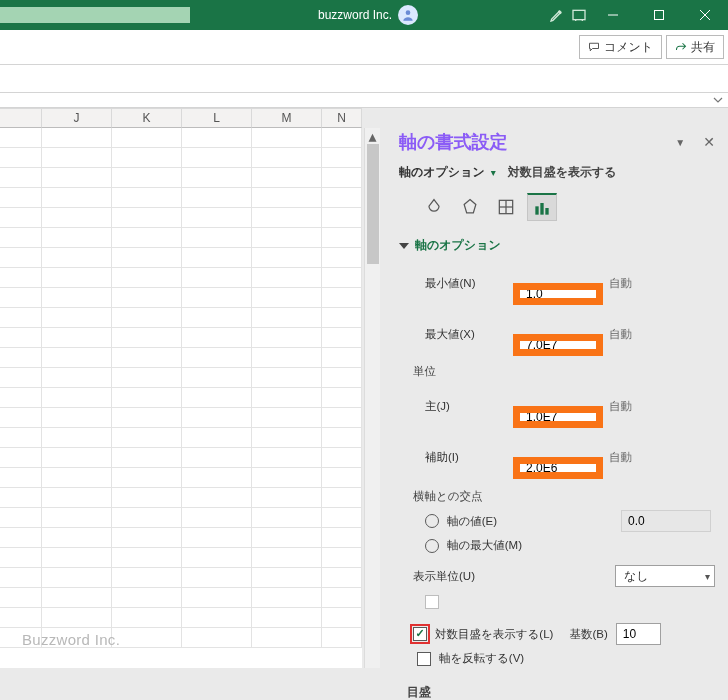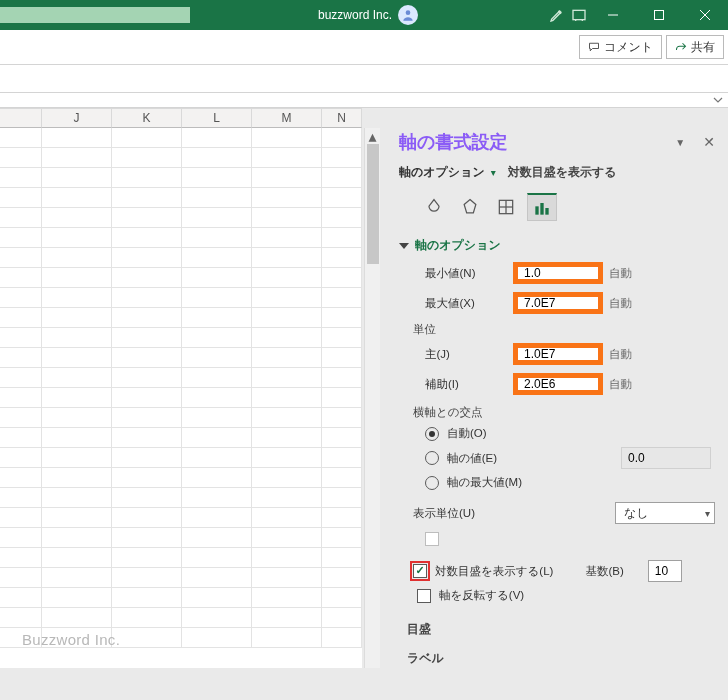--- a/index.html
+++ b/index.html
@@ -58,21 +58,21 @@
   .pane-icon.active { background:#d9d9d9; border:1px solid #c5c5c5; border-top:2px solid #1a7446;}
 
   .section-header { display:flex; align-items:center; gap:6px; padding:8px 0 4px 14px; color:#1a7446; font-size:12px; font-weight:600; }
   .triangle { width:0;height:0;border-left:5px solid transparent;border-right:5px solid transparent;border-top:6px solid #444; display:inline-block; }
   .section-header.open .triangle { transform:rotate(0deg); border-top-color:#444; }
 
   .sub { padding:4px 10px 4px 28px; }
   .sub-label { font-size:11.5px; color:#444; margin-bottom:6px; margin-top:4px;}
   .field-row { display:flex; align-items:center; margin-bottom:8px; gap:0;}
   .field-row .lbl { width:100px; padding-left:12px; font-size:11.5px; }
-  .field-row input[type=text]{ width:90px; height:22px; border:5px solid #f97316; background:#fff; font-size:12px; padding:0 6px;}
+  .field-row input[type=text]{ width:90px; height:22px; border:7px solid #f97316; background:#fff; font-size:12px; padding:0 6px;margin-top:21px;}
   .field-row .auto { font-size:11.5px; color:#666; margin-left:6px;}
 
   .subgroup-title { font-size:11.5px; color:#444; margin:10px 0 6px 0;}
 
   .radio-row, .check-row { display:flex; align-items:center; gap:8px; margin:6px 0; padding-left:12px; font-size:11.5px;}
   .radio { width:14px;height:14px;border:1px solid #5a5a5a;border-radius:50%; display:inline-flex;align-items:center;justify-content:center;}
   .radio.sel::after { content:""; width:6px;height:6px;background:#333;border-radius:50%;}
   .check { width:14px;height:14px;border:1px solid #5a5a5a;background:#fff; display:inline-flex;align-items:center;justify-content:center; font-size:11px; line-height:1;}
   .check.on { color:#1a7446; }
   .check.on::after { content:"✓"; color:#1a7446; font-weight:700; margin-top:-1px;}
@@ -80,21 +80,21 @@
   .check.disabled { border-color:#bdbdbd; }
   .disabled-text { color:#a0a0a0; }
 
   .redbox { outline:2px solid #e03131; outline-offset:1px; }
 
   .select { display:flex; align-items:center; border:1px solid #9f9f9f; background:#fff; height:22px; width:100px; padding:0 4px 0 8px; justify-content:space-between; font-size:12px;}
   .select .caret { font-size:10px; color:#555; }
 
   .axis-val-disabled { width:90px; height:22px; background:#e7e7e7; border:1px solid #d0d0d0; color:#000000; font-size:12px; display:flex;align-items:center; padding:0 6px; margin-left:auto; margin-right:4px;}
 
-  .base-input { width:34px; height:22px; border:1px solid #a0a0a0; background:#fff; font-size:12px; padding:0 6px;margin-left:16px;}
+  .base-input { width:45px; height:22px; border:1px solid #a0a0a0; background:#fff; font-size:12px; padding:0 6px;}
 
   .collapsed-row { display:flex; align-items:center; gap:8px; padding:8px 0 4px 14px; font-size:12px; color:#444; font-weight:600;}
 </style>
 </head>
 <body>
 
 <div class="titlebar">
   <div class="title-left-strip"></div>
   <div class="title-center">
     <span>buzzword Inc.</span>
@@ -451,24 +451,20 @@
       <span class="auto">自動</span>
     </div>
     <div class="field-row">
       <span class="lbl">補助(I)</span>
       <input type="text" value="2.0E6" style="">
       <span class="auto">自動</span>
     </div>
 
     <div class="subgroup-title">横軸との交点</div>
     <div class="radio-row">
-      <span class="radio sel"></span>
-      <span>自動(O)</span>
-    </div>
-    <div class="radio-row">
       <span class="radio"></span>
       <span>軸の値(E)</span>
       <span class="axis-val-disabled">0.0</span>
     </div>
     <div class="radio-row">
       <span class="radio"></span>
       <span>軸の最大値(M)</span>
     </div>
 
     <div class="field-row" style="margin-top:12px;">
@@ -478,21 +474,21 @@
         <span class="caret">▾</span>
       </span>
     </div>
     <div class="check-row">
       <span class="check off disabled"></span>
     </div>
 
     <div class="check-row" style="padding-left:0;margin-top:14px;">
       <span class="check on redbox"></span>
       <span>対数目盛を表示する(L)</span>
-      <span style="margin-left:24px">基数(B)</span>
+      <span style="margin-left:8px">基数(B)</span>
       <input class="base-input" type="text" value="10" style="">
     </div>
     <div class="check-row" style="padding-left:4px">
       <span class="check off"></span>
       <span>軸を反転する(V)</span>
     </div>
   </div>
 
   <div class="collapsed-row">
     <span class="triangle-r"></span>

